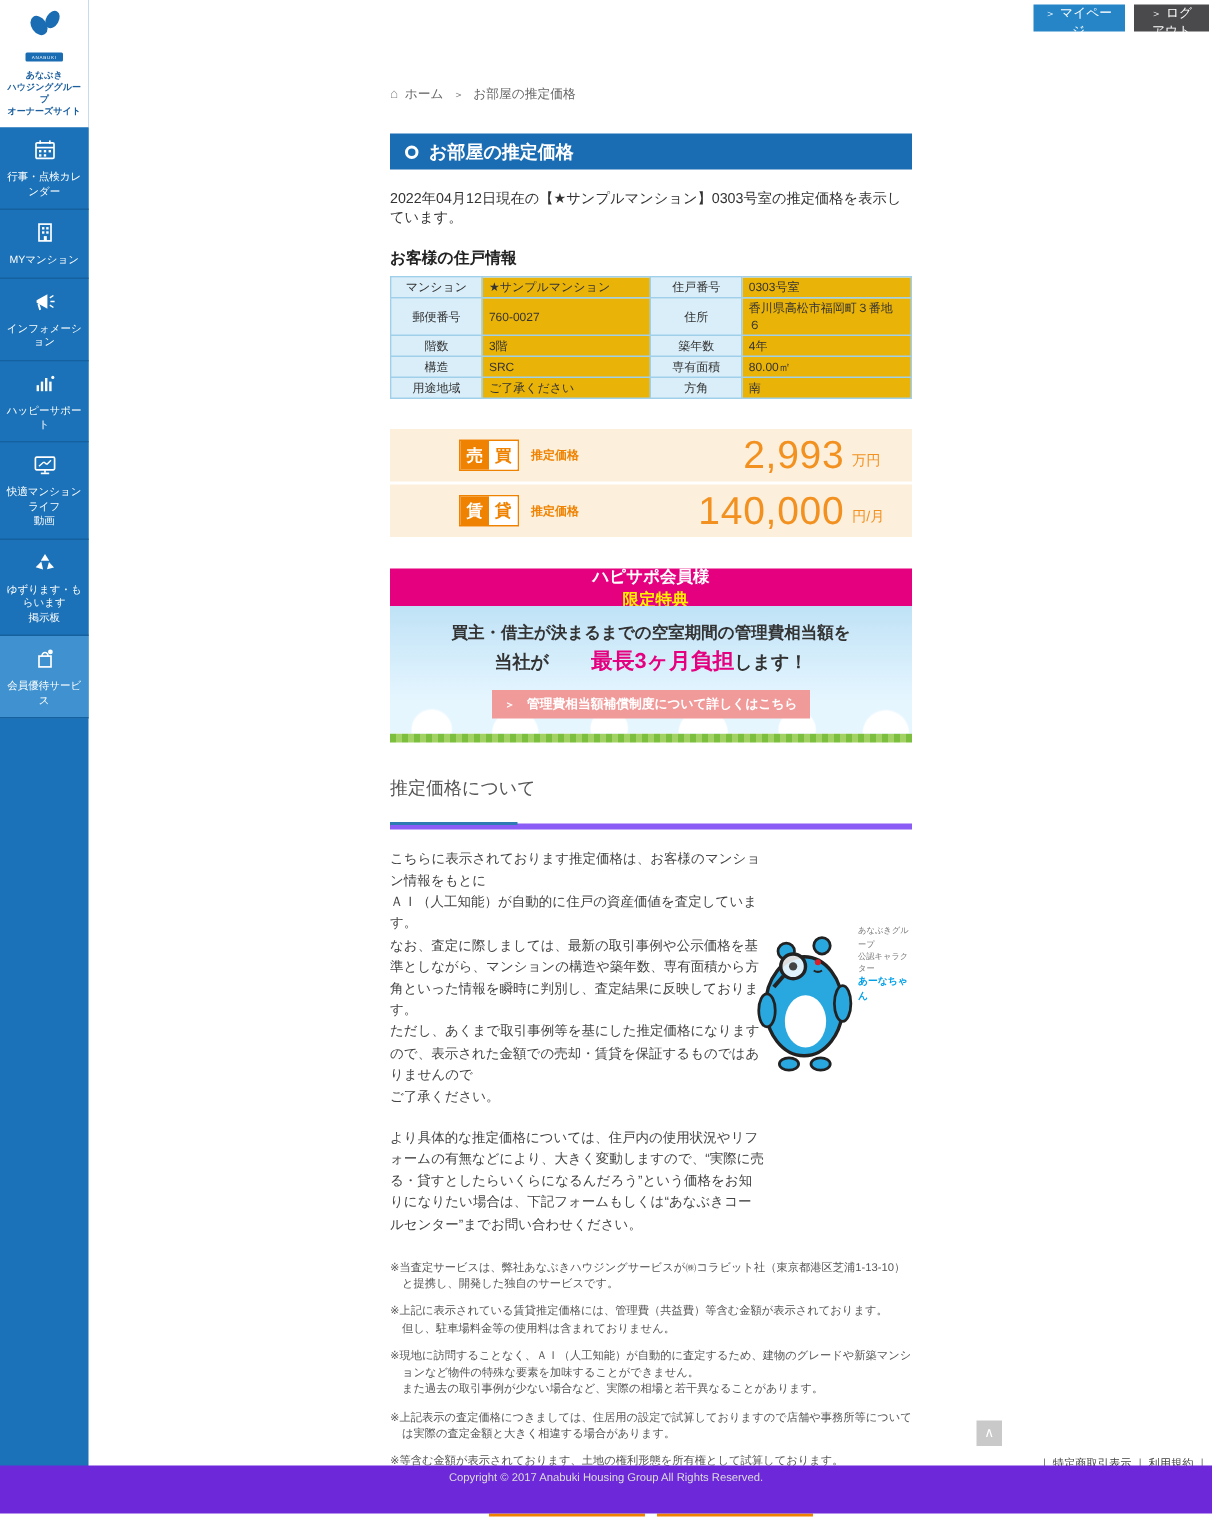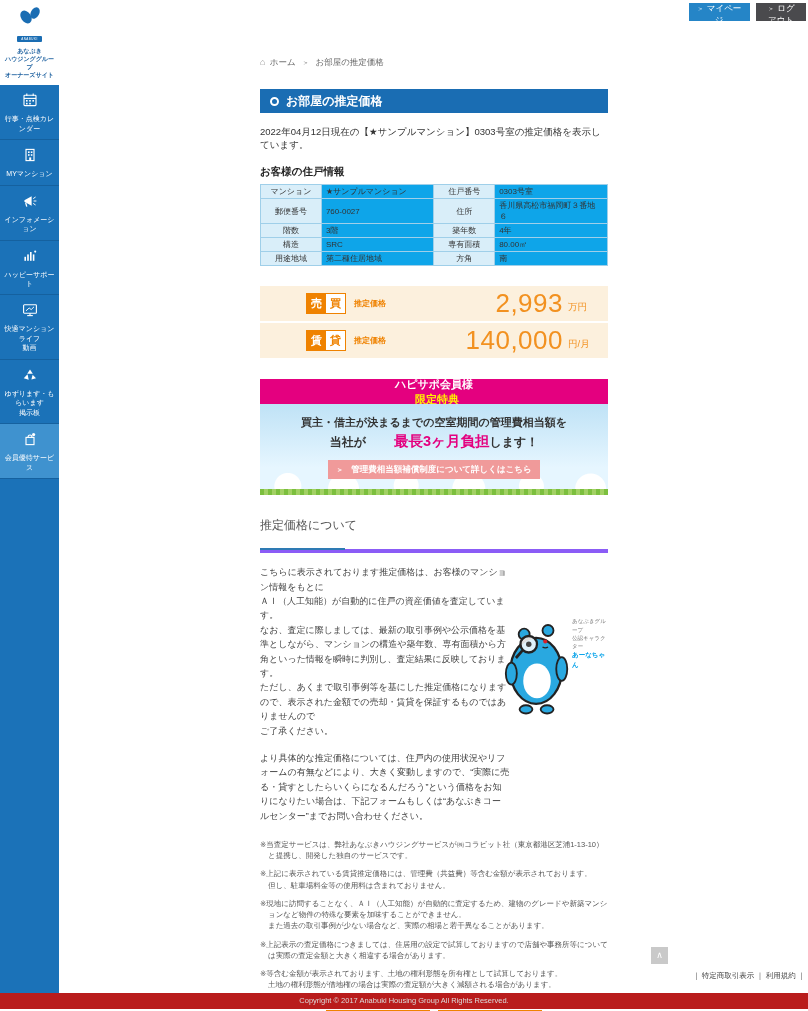--- a/index.html
+++ b/index.html
@@ -33,21 +33,21 @@
 
   .title-bar { margin-top:20px; background:#1a6db3; color:#fff; font-size:12px; font-weight:bold; height:24px; display:flex; align-items:center; padding:0 10px; }
   .circle-icon { width:9px; height:9px; border:2.5px solid #fff; border-radius:50%; margin-right:7px; flex:0 0 auto; }
 
   .intro { margin-top:13px; font-size:9.5px; color:#333; }
   .sub-heading { margin-top:13px; font-size:10.5px; color:#222; font-weight:bold; }
 
   .info-table { margin-top:5px; width:100%; border-collapse:collapse; font-size:8px; color:#333; }
   .info-table th, .info-table td { border:1px solid #9fcfe9; height:14px; padding:1px 4px; font-weight:normal; }
   .info-table th { background:#d9eef9; text-align:center; width:72px; }
-  .info-table td { background:#0ea5e9; text-align:left; width:134px; }
+  .info-table td { background:#eab308; text-align:left; width:134px; }
 
   
   .price-row { margin-top:2px; background:#fcf0dd; height:35px; display:flex; align-items:center; padding:0 14px 0 46px; }
   .price-row.first { margin-top:20px; }
   .badge { display:flex; border:1px solid #ef8200; background:#fff; }
   .badge .b1, .badge .b2 { width:19px; height:19px; display:flex; align-items:center; justify-content:center; font-size:11px; font-weight:bold; }
   .badge .b1 { background:#ef8200; color:#fff; }
   .badge .b2 { background:#fff; color:#ef8200; }
   .price-label { color:#ef8200; font-size:8px; font-weight:bold; margin-left:8px; }
   .price-value { flex:1; text-align:right; color:#f29120; font-size:26px; letter-spacing:.5px; }
@@ -90,21 +90,21 @@
 
   
   .cta-row { margin-top:16px; text-align:center; }
   .cta-btn { border:none; background:#ef8200; color:#fff; font-weight:bold; font-size:8.5px; width:104px; height:17px; margin:0 2px; cursor:pointer; font-family:inherit; text-align:left; padding-left:12px; }
   .cta-btn .arr { font-size:7px; margin-right:12px; }
 
   
   .backtotop { position:absolute; right:140px; top:947px; width:17px; height:17px; background:#c9c9c9; color:#fff; font-size:9px; text-align:center; line-height:17px; cursor:pointer; }
   .footer-links { position:absolute; right:3px; top:971px; font-size:7.5px; color:#444; }
   .footer-links a { color:#444; text-decoration:none; cursor:pointer; margin:0 2px; }
-  .footer-bar { position:absolute; left:0; bottom:2px; width:808px; height:16px; background:#b91c1c; color:#ddd; font-size:7.5px; text-align:center; line-height:16px; }
+  .footer-bar { position:absolute; left:0; bottom:2px; width:808px; height:32px; background:#6d28d9; color:#ddd; font-size:7.5px; text-align:center; line-height:16px; }
 </style>
 </head>
 <body>
 
 <div class="page">
 
   <aside class="sidebar">
     <div class="logo">
       <svg class="logo-mark" width="26" height="20" viewBox="0 0 26 20">
         <ellipse cx="9" cy="12" rx="5" ry="7" fill="#1a6db3" transform="rotate(-35 9 12)"></ellipse>
@@ -251,21 +251,21 @@
           <td>4年</td>
         </tr>
         <tr>
           <th>構造</th>
           <td>SRC</td>
           <th>専有面積</th>
           <td>80.00㎡</td>
         </tr>
         <tr>
           <th>用途地域</th>
-          <td>第二種住居地域</td>
+          <td>ご了承ください</td>
           <th>方角</th>
           <td>南</td>
         </tr>
       </tbody>
     </table>
 
     <div class="price-row first">
       <span class="badge">
           <span class="b1">売</span>
           <span class="b2">買</span>

